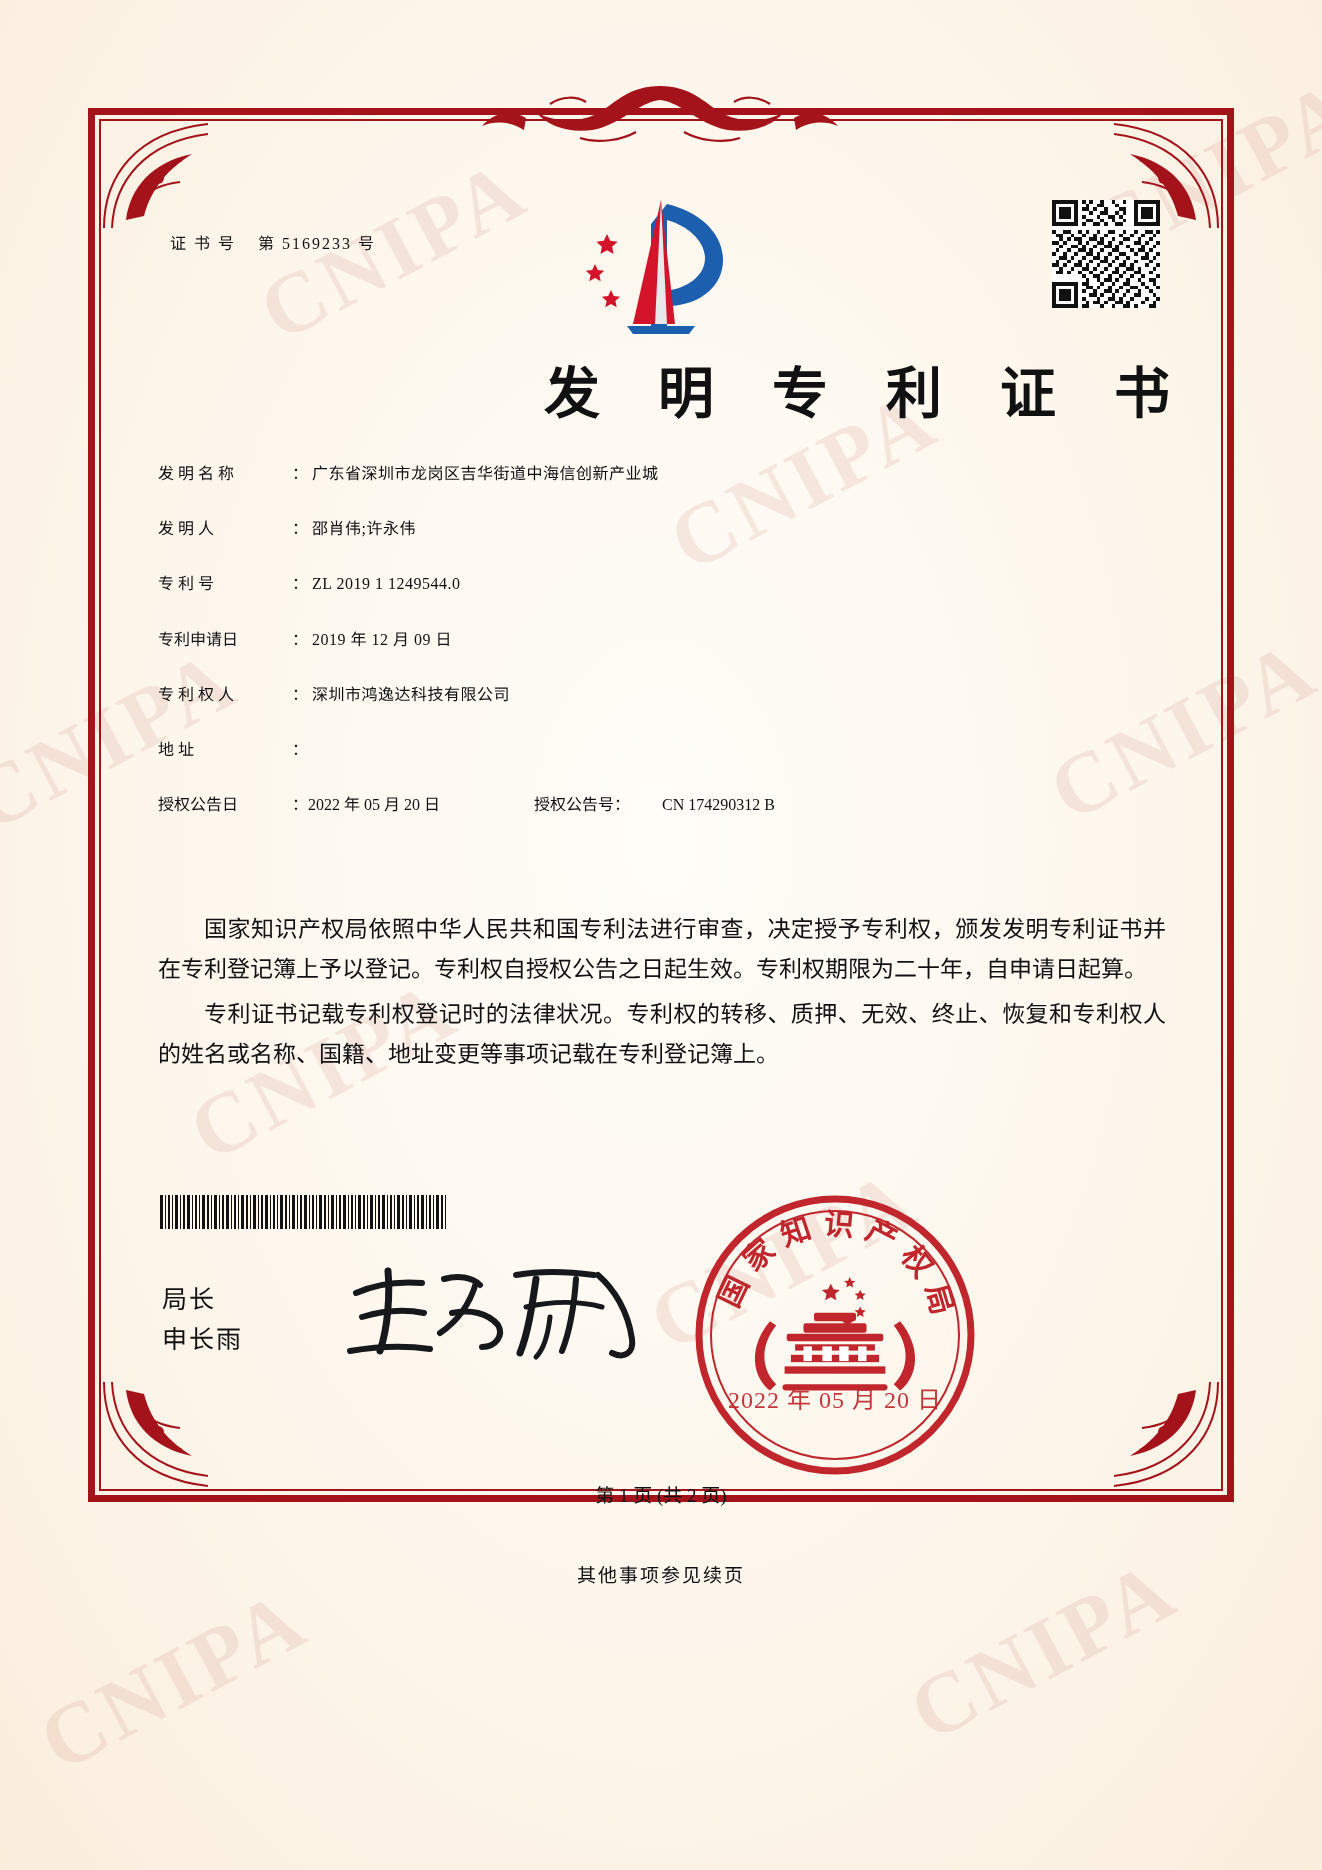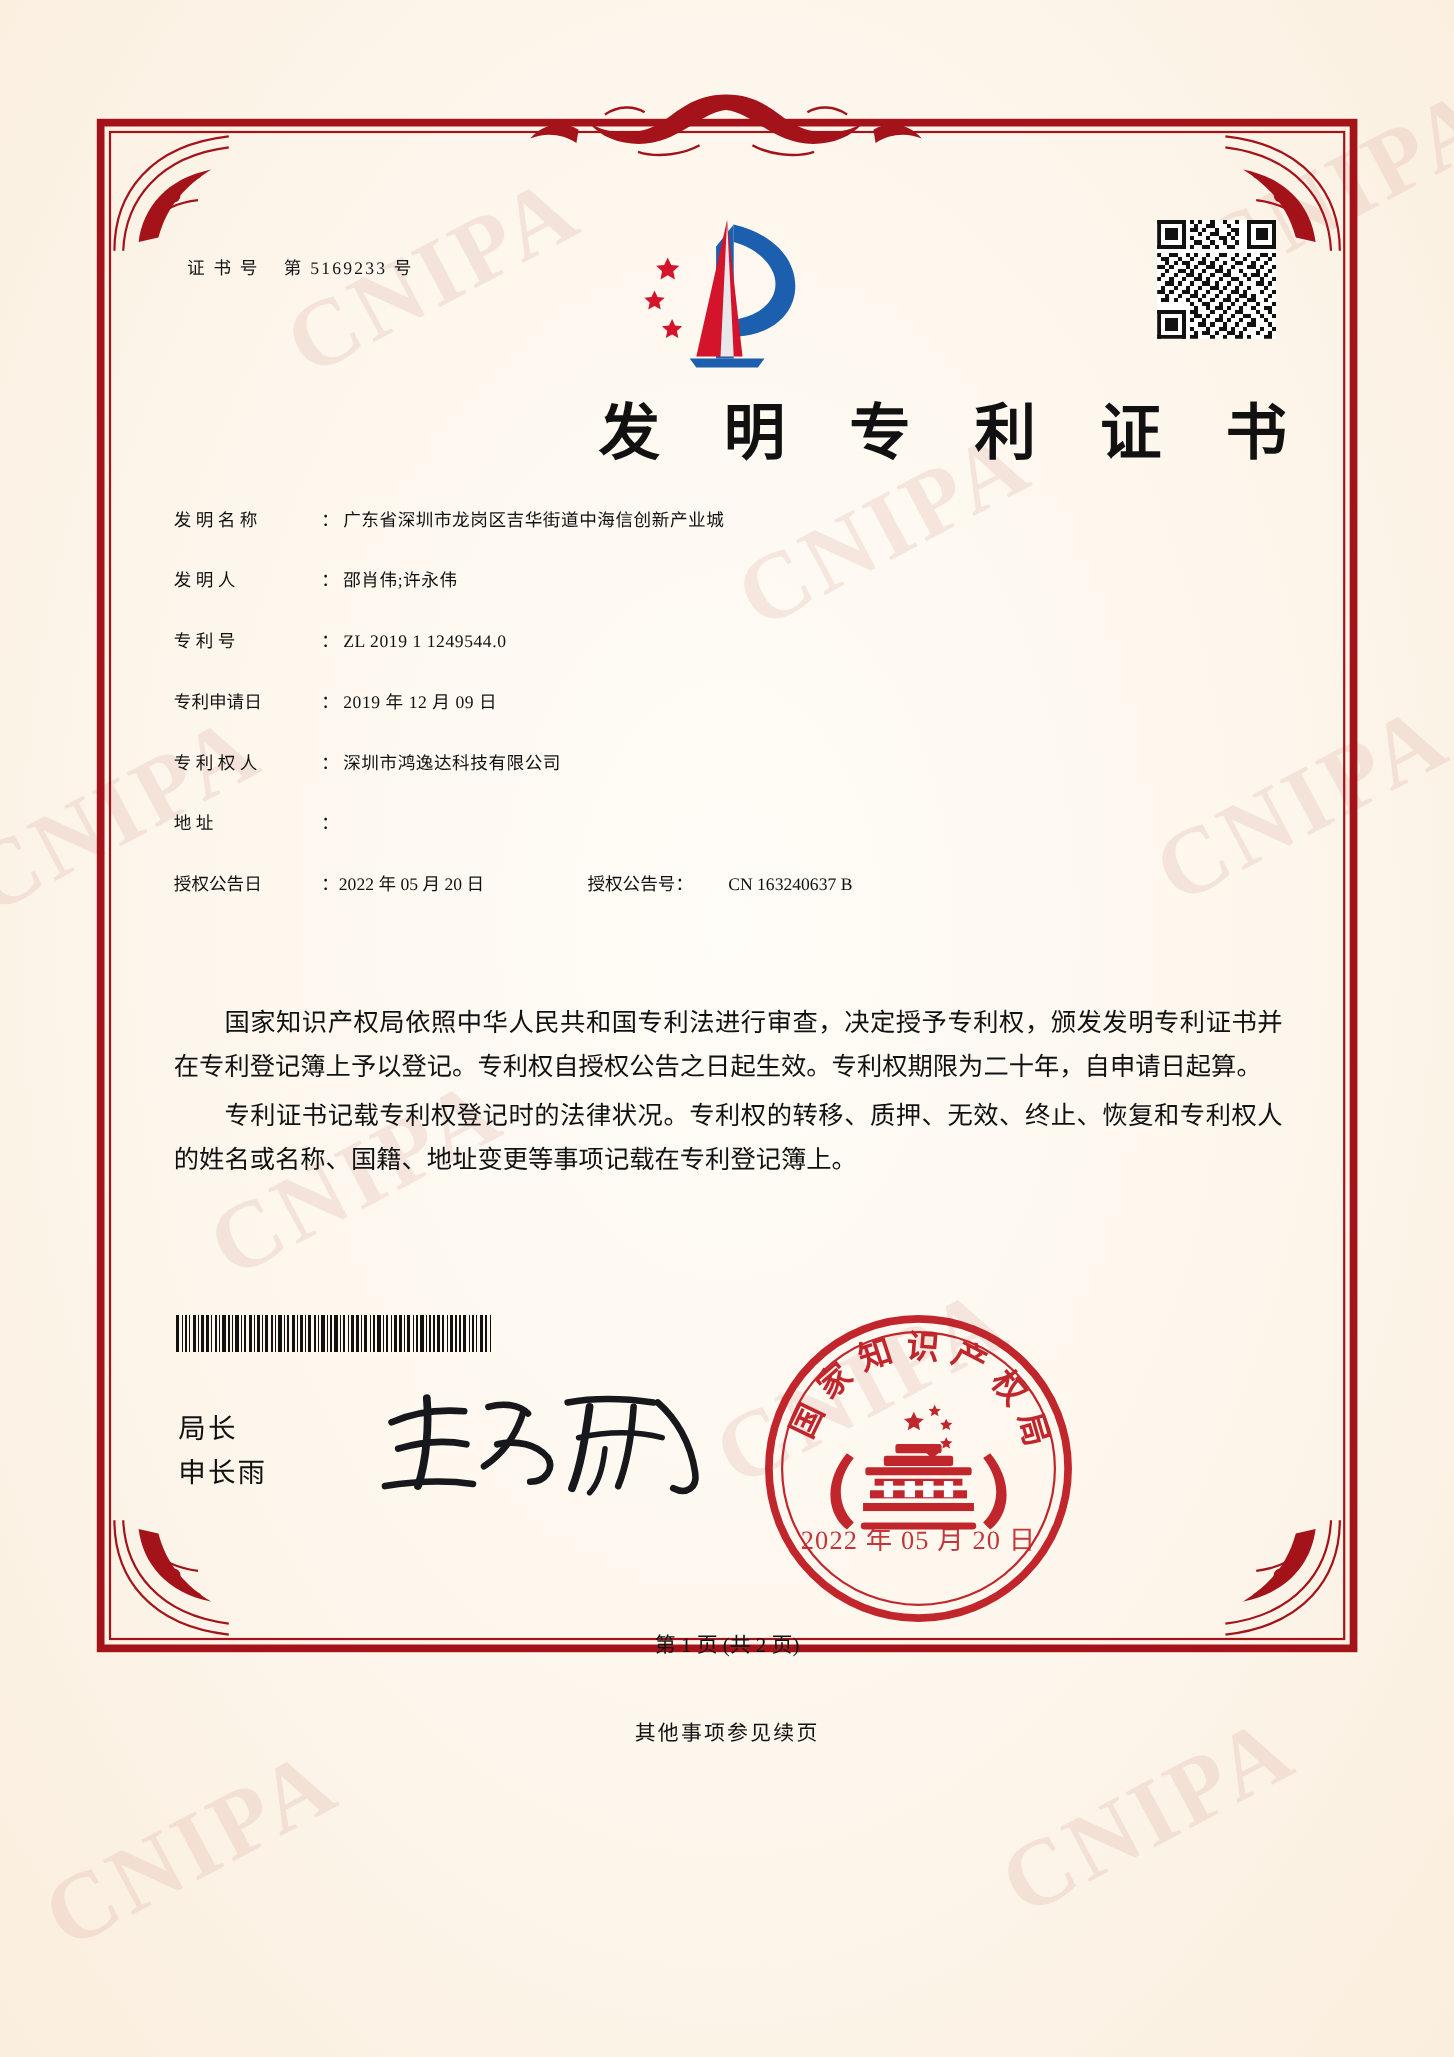--- a/index.html
+++ b/index.html
@@ -642,21 +642,21 @@
       <div class="field inline2">
         <span class="lbl">
             <span>授权公告日</span>
             <span class="colon">：</span>
           </span>
         <span class="second-val">2022 年 05 月 20 日</span>
         <span class="second-lbl">
             <span>授权公告号</span>
             <span class="colon">：</span>
           </span>
-        <span class="second-val latin">CN 163240637 B</span>
+        <span class="second-val latin">CN 174290312 B</span>
       </div>
 
     </div>
 
     <div class="paras">
       <p>国家知识产权局依照中华人民共和国专利法进行审查，决定授予专利权，颁发发明专利证书并在专利登记簿上予以登记。专利权自授权公告之日起生效。专利权期限为二十年，自申请日起算。</p>
       <p>专利证书记载专利权登记时的法律状况。专利权的转移、质押、无效、终止、恢复和专利权人的姓名或名称、国籍、地址变更等事项记载在专利登记簿上。</p>
     </div>
 
     <div class="barcode">

